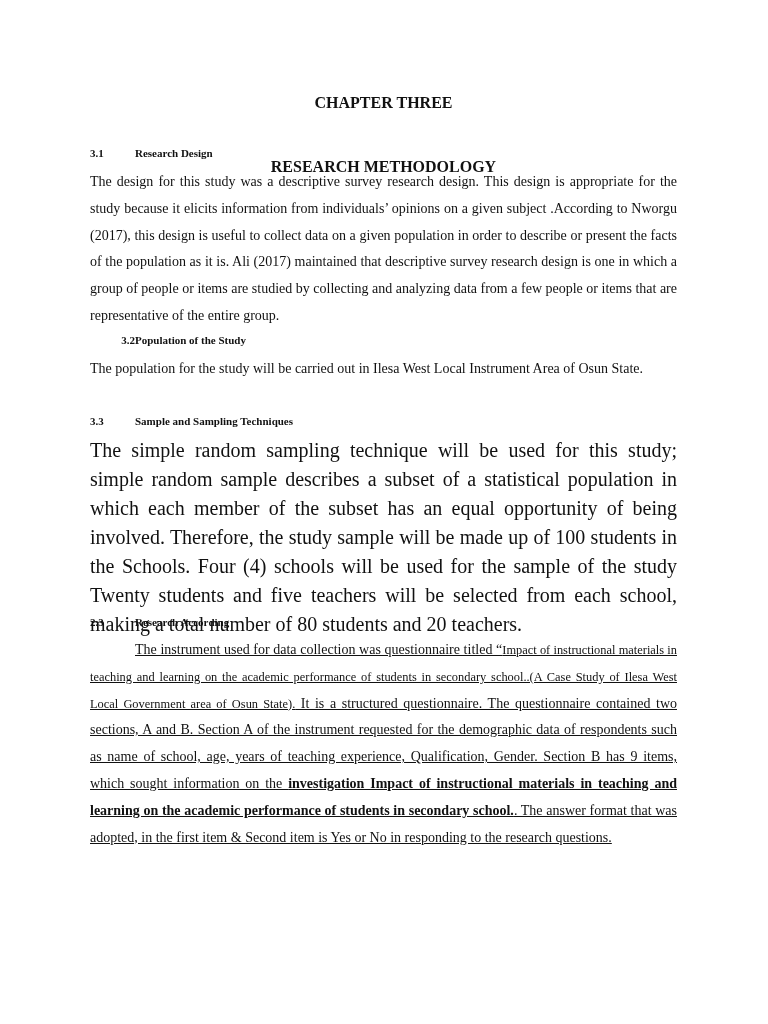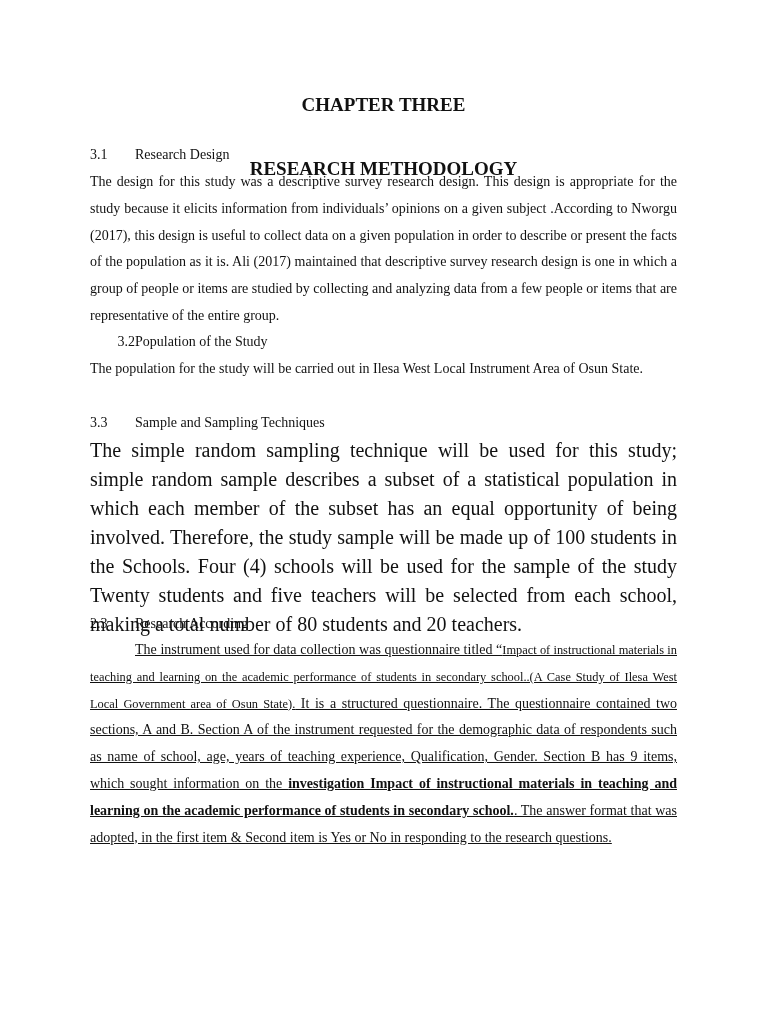--- a/index.html
+++ b/index.html
@@ -1,21 +1,21 @@
 <!DOCTYPE html>
 <html><head>
 <meta charset="utf-8">
 <style>
   html, body { margin: 0; padding: 0; background: #ffffff; }
   body { width: 768px; height: 1024px; position: relative; overflow: hidden;
          font-family: "Liberation Serif", serif; color: #111111; }
   .page { position: absolute; left: 90px; top: 0; width: 587px; }
   .center-title { position: absolute; left: 0; width: 587px; text-align: center;
-                  font-weight: bold; font-size: 19px; }
-  .heading { position: absolute; left: 0; font-weight: normal; font-size: 14px; white-space: nowrap; }
+                  font-weight: bold; font-size: 16px; }
+  .heading { position: absolute; left: 0; font-weight: bold; font-size: 11px; white-space: nowrap; }
   .heading .num { display: inline-block; width: 45px; }
   .para { position: absolute; left: 0; width: 587px; font-size: 14px; line-height: 26.8px;
           text-align: justify; }
   .para.big { font-size: 20px; line-height: 29px; }
   .para.indent { text-indent: 45px; text-decoration: underline; }
   .small { font-size: 12.4px; }
   .bold { font-weight: bold; }
 </style>
 </head>
 <body>

